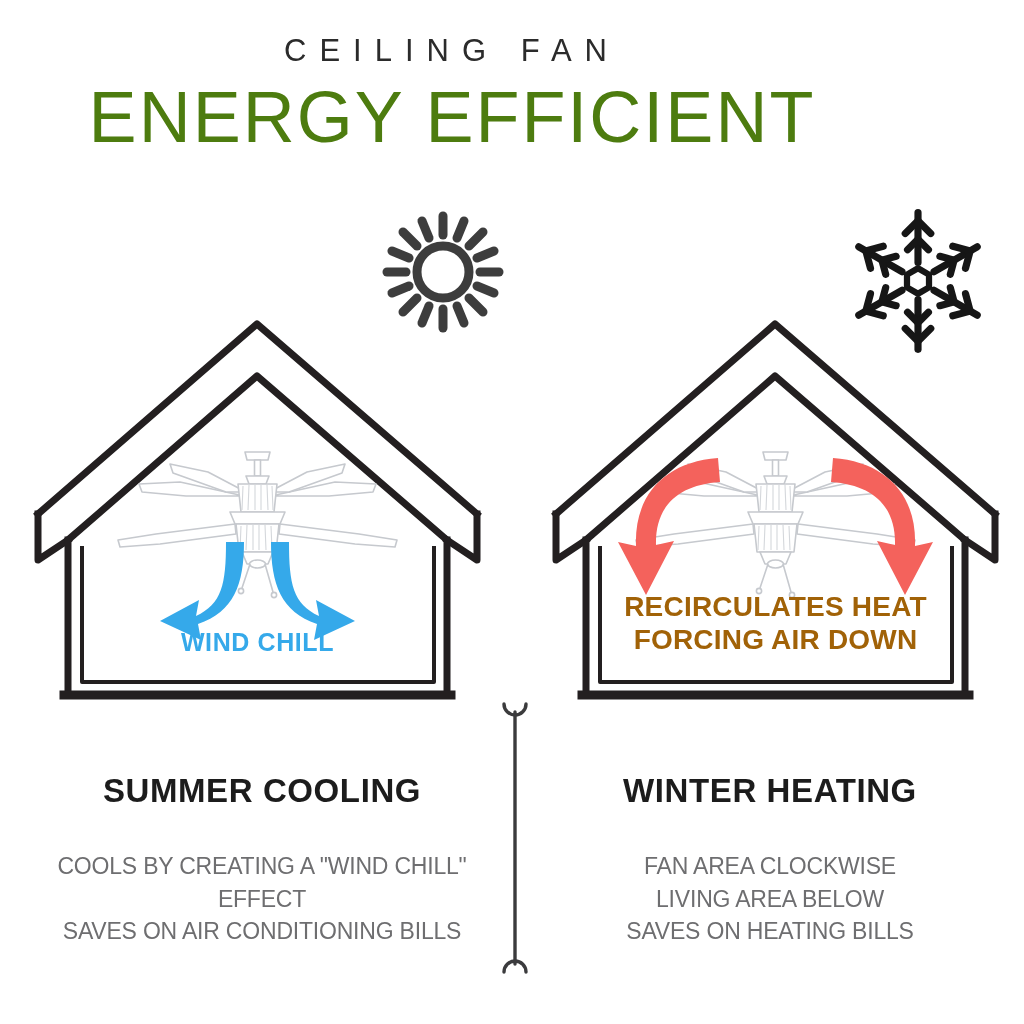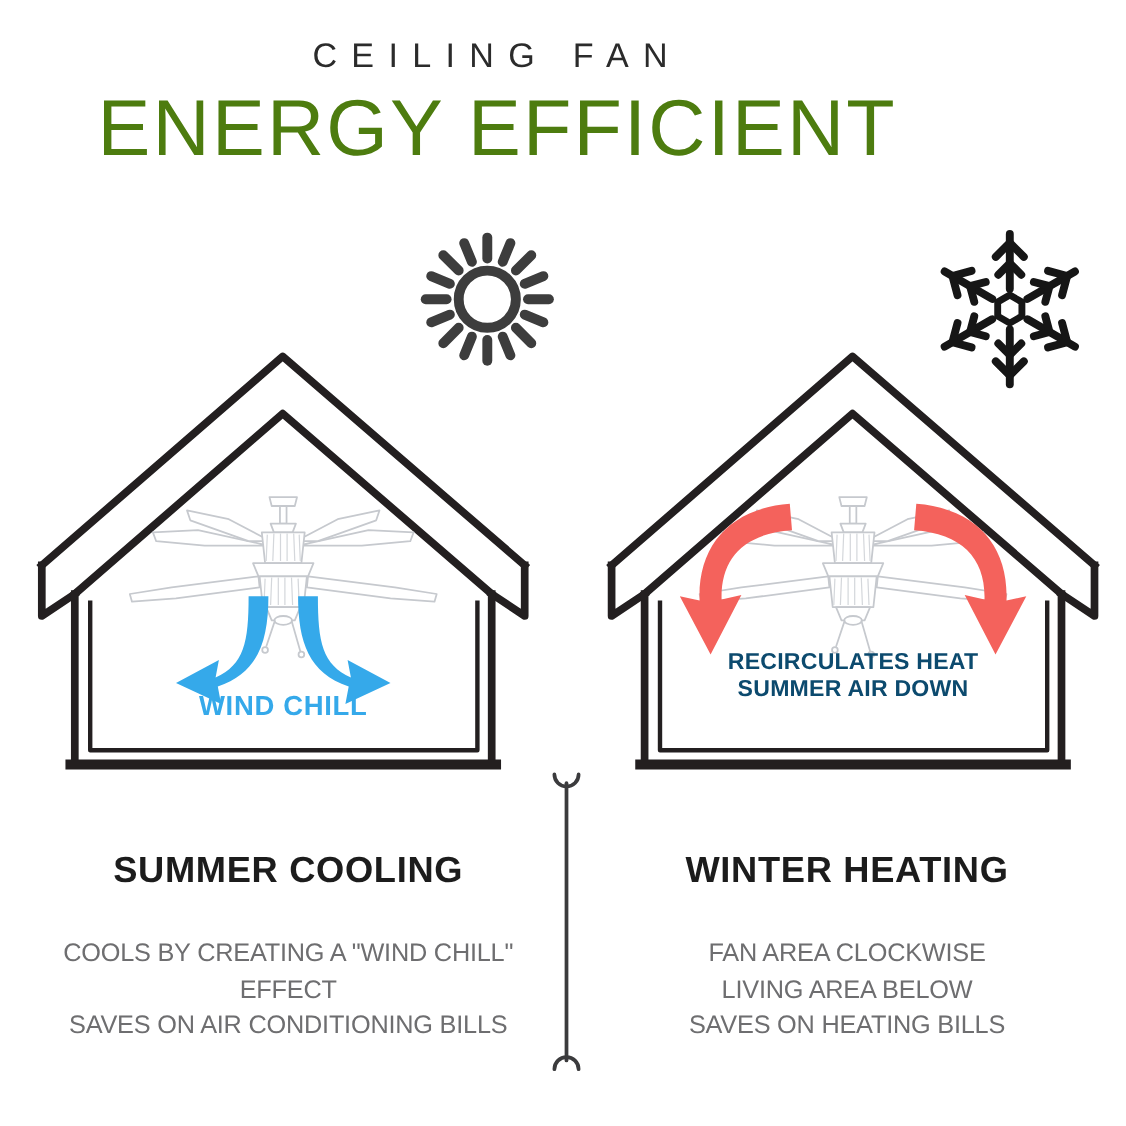--- a/index.html
+++ b/index.html
@@ -85,23 +85,23 @@
     white-space: nowrap;
   }
   .inside-label.blue {
     top: 316px;
     font-size: 25px;
     letter-spacing: 0.6px;
     color: #35a9ea;
   }
   .inside-label.red {
     top: 278px;
-    font-size: 21px;
+    font-size: 28px;
     letter-spacing: 0.2px;
-    color: #0c4a6e;
+    color: #a16207;
   }
 
   
   .caption {
     position: absolute;
     top: 740px;
     width: 460px;
     text-align: center;
   }
   .caption-left  { left: 32px; }
@@ -348,21 +348,21 @@
                L385,230
                L357,283
                L329,229
                L347,233
                C348,196 327,173 283,170 Z"></path>
     </g>
   </svg>
 
   <div class="inside-label red">
     <div>RECIRCULATES HEAT</div>
-    <div>SUMMER AIR DOWN</div>
+    <div>FORCING AIR DOWN</div>
   </div>
 </div>
 
 <div class="divider">
   <svg width="34" height="280" viewBox="0 0 34 280">
     <g fill="none" stroke="#3b3b3d" stroke-width="3.4" stroke-linecap="round">
       <path d="M6,6 A11,11 0 0 0 28,6"></path>
       <path d="M17,14 L17,266"></path>
       <path d="M6,274 A11,11 0 0 1 28,274"></path>
     </g>

